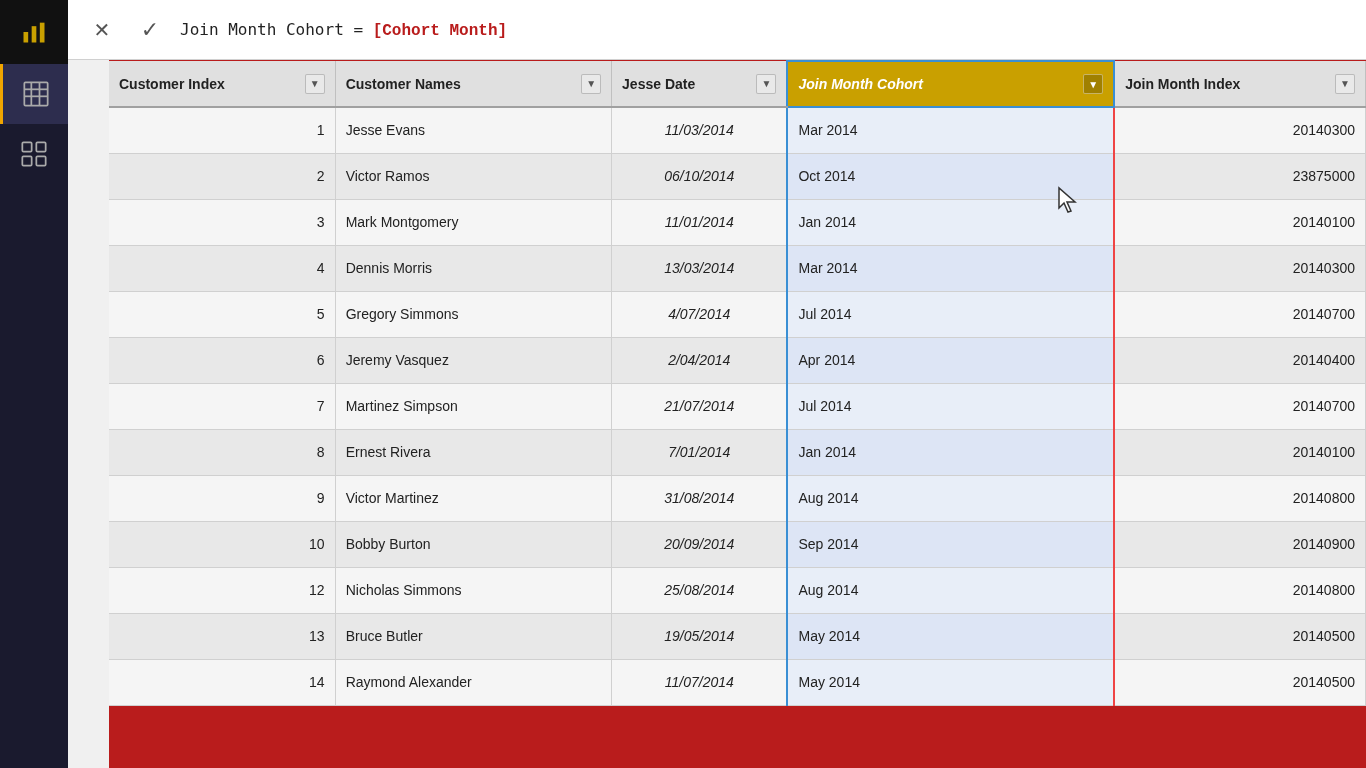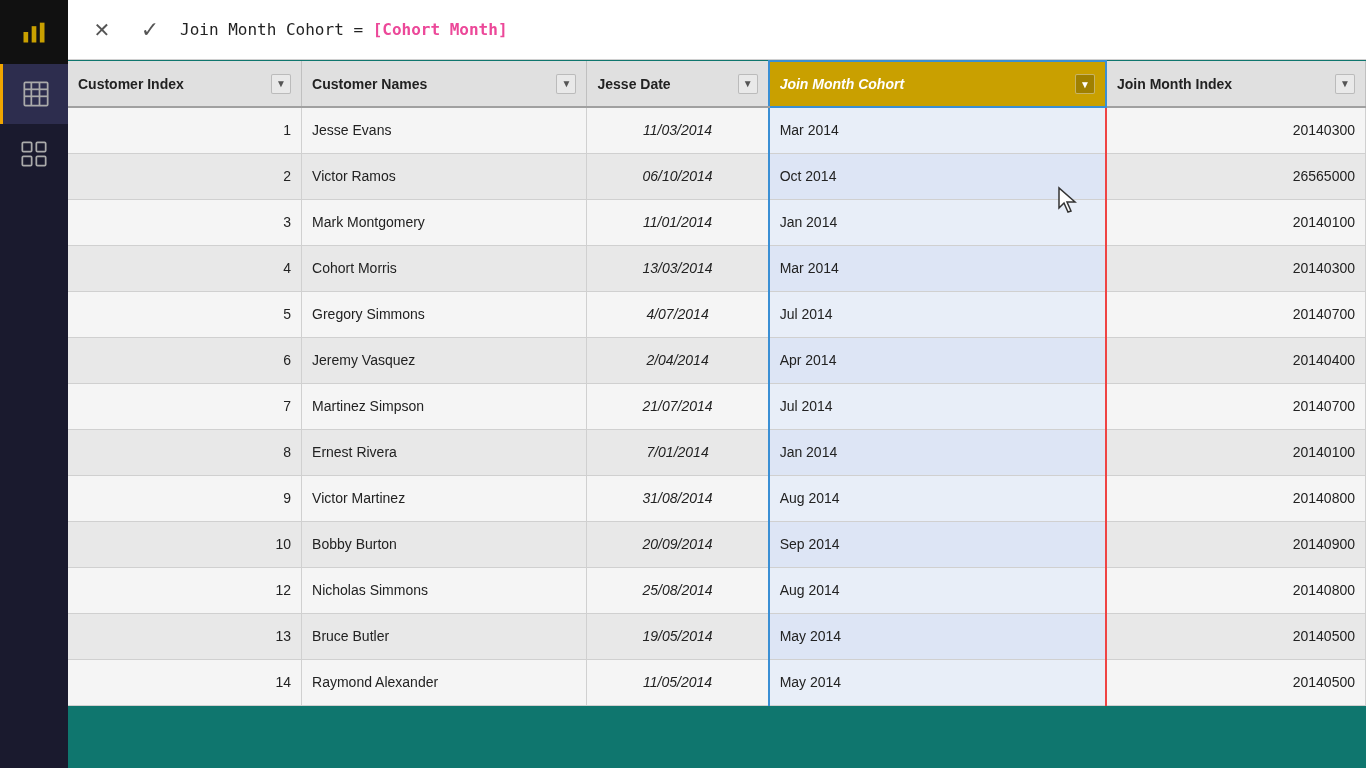--- a/index.html
+++ b/index.html
@@ -67,29 +67,31 @@
       font-size: 20px;
       color: #555;
     }
     .formula-text {
       flex: 1;
       font-size: 16px;
       color: #222;
       font-family: 'Consolas', monospace;
     }
     .formula-highlight {
-      color: #ec4899;
+      color: #b91c1c;
       font-weight: 600;
+      font-family: Liberation Mono, monospace;
     }
 
     
     .table-container {
       flex: 1;
       overflow: auto;
-      background: #0f766e;
+      background: #b91c1c;
+      margin-left: 41px;
     }
 
     table {
       width: 100%;
       border-collapse: collapse;
       table-layout: fixed;
     }
 
     
     thead tr {
@@ -259,32 +261,32 @@
       <td>Jesse Evans</td>
       <td class="date">11/03/2014</td>
       <td class="col-join-month-cohort">Mar 2014</td>
       <td class="num">20140300</td>
     </tr>
           <tr>
       <td class="num">2</td>
       <td>Victor Ramos</td>
       <td class="date">06/10/2014</td>
       <td class="col-join-month-cohort">Oct 2014</td>
-      <td class="num">26565000</td>
+      <td class="num">23875000</td>
     </tr>
           <tr>
       <td class="num">3</td>
       <td>Mark Montgomery</td>
       <td class="date">11/01/2014</td>
       <td class="col-join-month-cohort">Jan 2014</td>
       <td class="num">20140100</td>
     </tr>
           <tr>
       <td class="num">4</td>
-      <td>Cohort Morris</td>
+      <td>Dennis Morris</td>
       <td class="date">13/03/2014</td>
       <td class="col-join-month-cohort">Mar 2014</td>
       <td class="num">20140300</td>
     </tr>
           <tr>
       <td class="num">5</td>
       <td>Gregory Simmons</td>
       <td class="date">4/07/2014</td>
       <td class="col-join-month-cohort">Jul 2014</td>
       <td class="num">20140700</td>
@@ -334,21 +336,21 @@
           <tr>
       <td class="num">13</td>
       <td>Bruce Butler</td>
       <td class="date">19/05/2014</td>
       <td class="col-join-month-cohort">May 2014</td>
       <td class="num">20140500</td>
     </tr>
           <tr>
       <td class="num">14</td>
       <td>Raymond Alexander</td>
-      <td class="date">11/05/2014</td>
+      <td class="date">11/07/2014</td>
       <td class="col-join-month-cohort">May 2014</td>
       <td class="num">20140500</td>
     </tr>
         </tbody>
     </table>
   </div>
 </div>
 
 <div class="cursor-overlay">
   <svg width="24" height="28" viewBox="0 0 24 28" fill="none">

